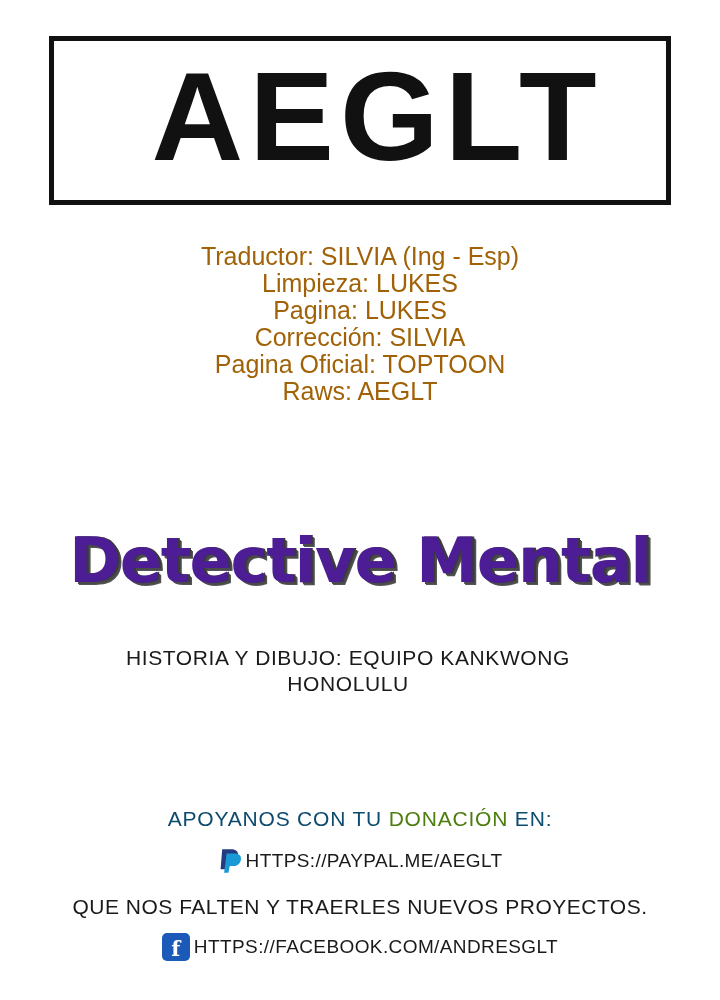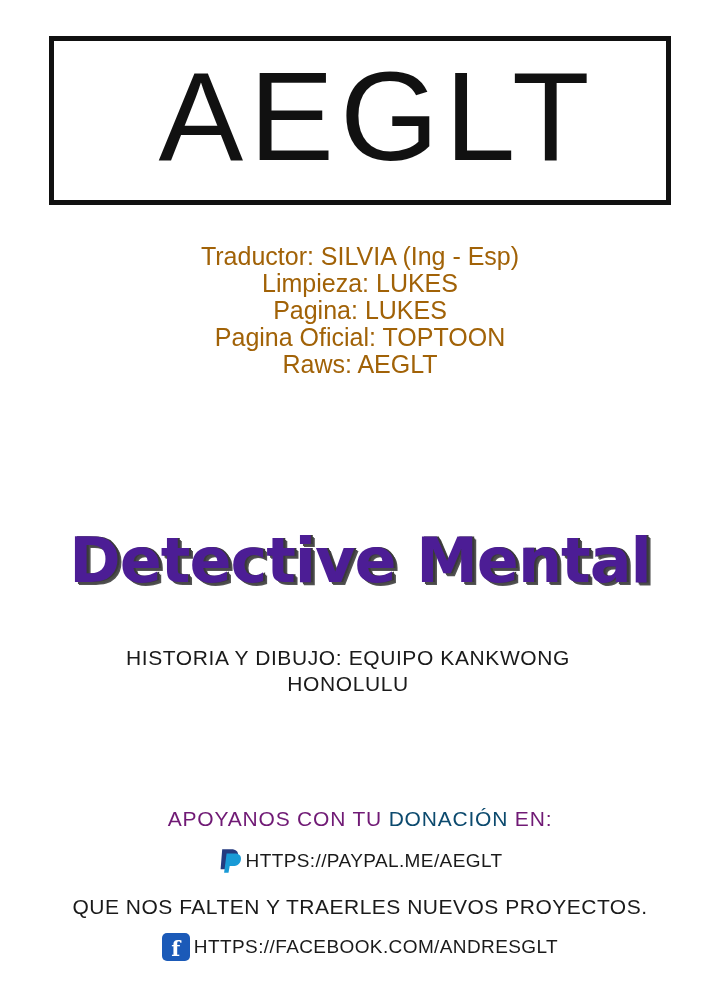--- a/index.html
+++ b/index.html
@@ -34,21 +34,21 @@
     box-sizing: border-box;
     display: flex;
     align-items: center;
     justify-content: center;
     background: #ffffff;
   }
   .logo-text {
     font-family: "Liberation Sans", sans-serif;
     font-size: 127px;
     line-height: 1;
-    font-weight: 400;
+    font-weight: 700;
     letter-spacing: 6px;
     color: #111111;
     white-space: nowrap;
     transform: translateY(-4px);
     margin-left: 34px;
   }
 
   
   .credits {
     position: absolute;
@@ -107,22 +107,22 @@
     width: 720px;
     text-align: center;
   }
   .donation-head {
     font-family: "Liberation Sans", sans-serif;
     font-size: 21px;
     letter-spacing: 0.8px;
     line-height: 26px;
     white-space: nowrap;
   }
-  .donation-head .red { color: #701a75; }
-  .donation-head .green { color: #0c4a6e; }
+  .donation-head .red { color: #0c4a6e; }
+  .donation-head .green { color: #4d7c0f; }
 
   .paypal-row {
     margin-top: 14px;
     display: flex;
     align-items: center;
     justify-content: center;
     gap: 2px;
   }
   .pp-icon {
     width: 26px;
@@ -182,20 +182,21 @@
 <div class="page">
 
   <div class="logo-box">
     <div class="logo-text">AEGLT</div>
   </div>
 
   <div class="credits">
     <div class="credits-line">Traductor: SILVIA (Ing - Esp)</div>
     <div class="credits-line">Limpieza: LUKES</div>
     <div class="credits-line">Pagina: LUKES</div>
+    <div class="credits-line">Corrección: SILVIA</div>
     <div class="credits-line">Pagina Oficial: TOPTOON</div>
     <div class="credits-line">Raws: AEGLT</div>
   </div>
 
   <div class="series-title">Detective Mental</div>
 
   <div class="author-credit">
     <div>HISTORIA Y DIBUJO: EQUIPO KANKWONG</div>
     <div>HONOLULU</div>
   </div>

